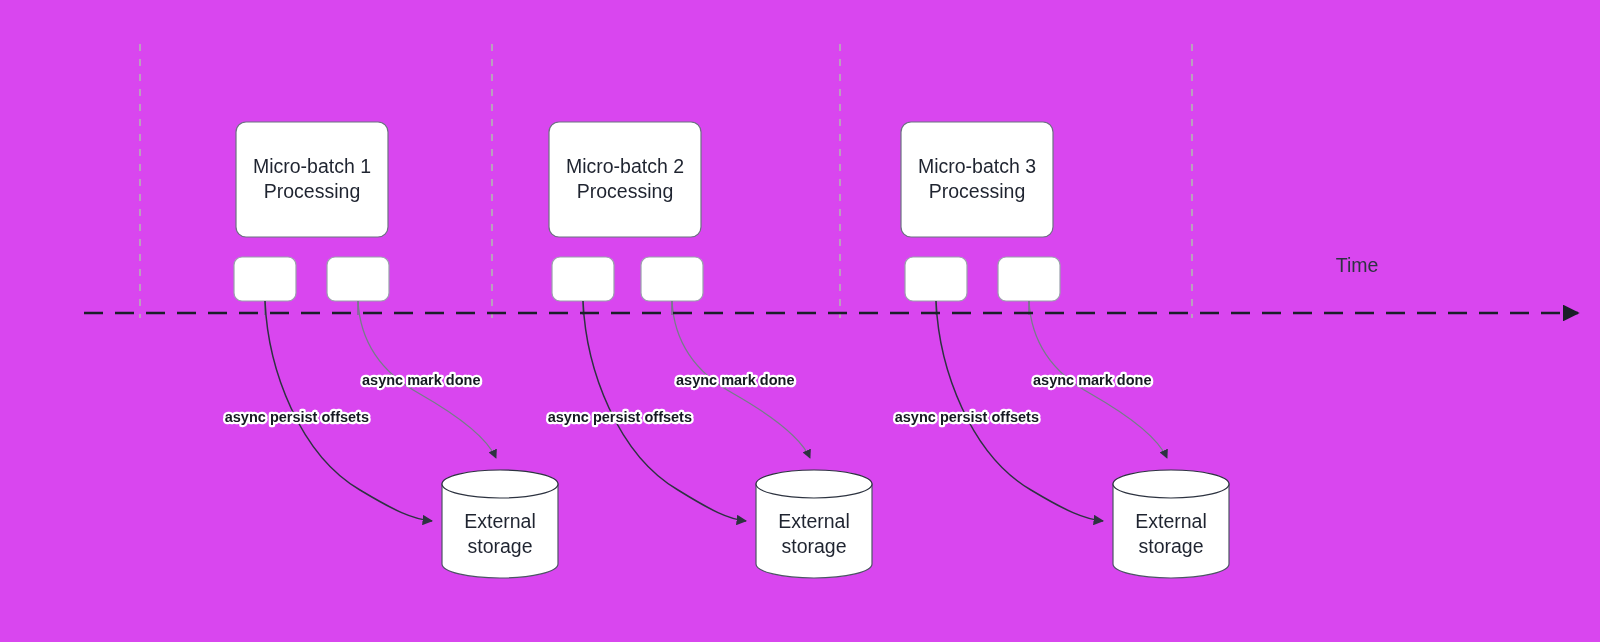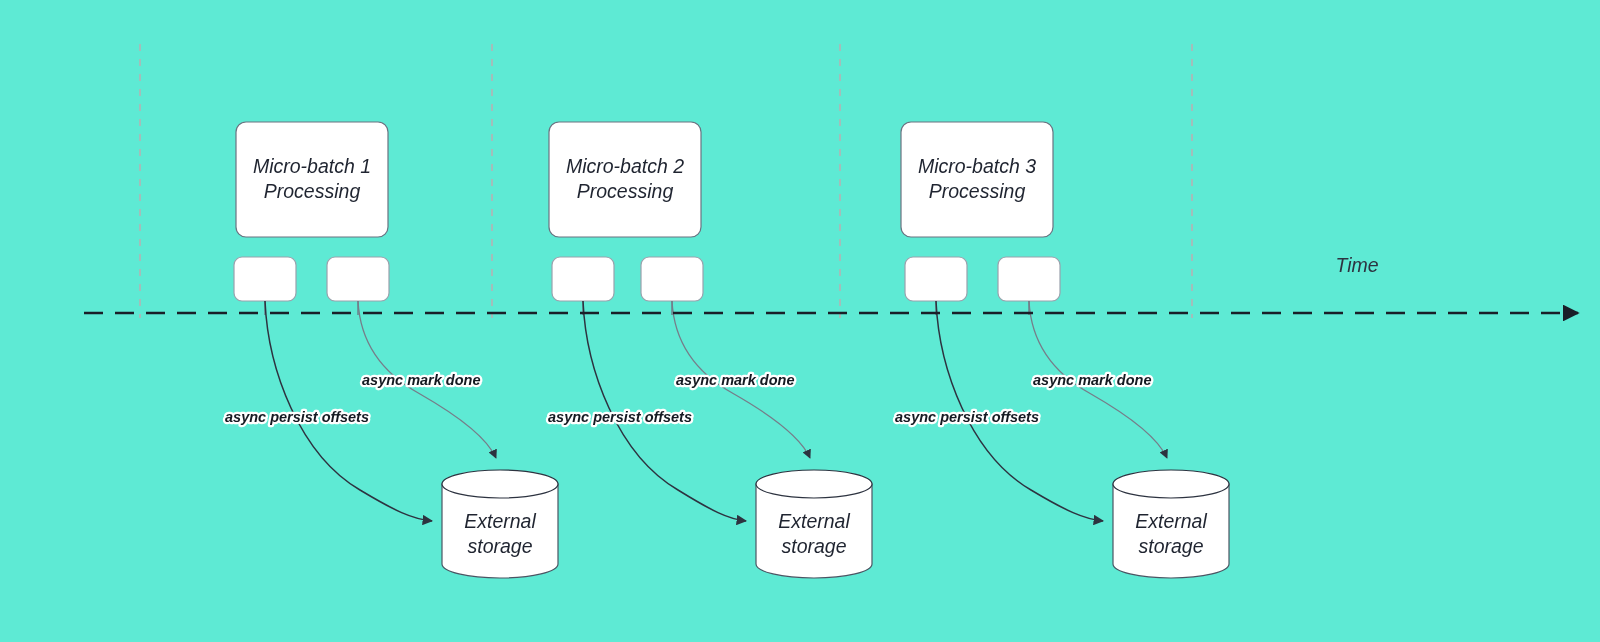--- a/index.html
+++ b/index.html
@@ -10,22 +10,21 @@
   }
   body {
     font-family: "Liberation Sans", sans-serif;
     color: #1f2430;
   }
   #canvas-wrap {
     position: relative;
     width: 1600px;
     height: 642px;
     overflow: hidden;
-    background: #5eead4;
-    font-style: italic;
+    background: #d946ef;
   }
   #diagram-svg {
     position: absolute;
     left: 0;
     top: 0;
     width: 1600px;
     height: 642px;
     display: block;
   }
   .node-box {

